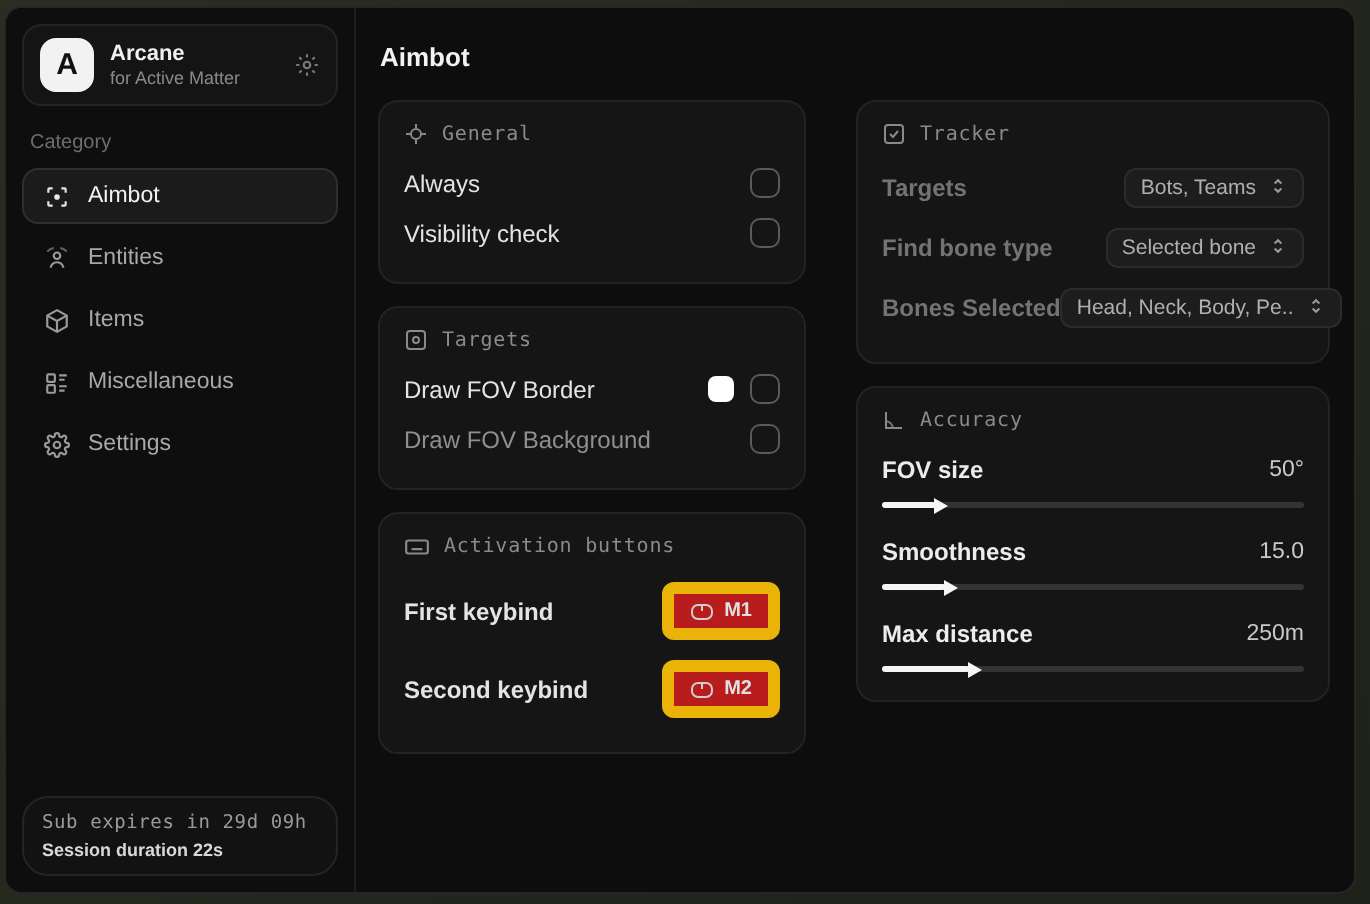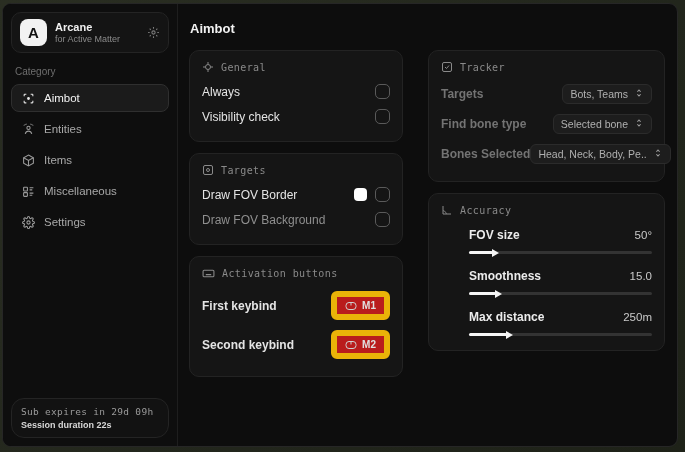--- a/index.html
+++ b/index.html
@@ -43,21 +43,21 @@
   .checkbox { width:15px; height:15px; border:1.6px solid #5a5a5a; border-radius:5px; background:transparent; cursor:pointer; }
   .swatch { width:13px; height:13px; border-radius:4px; margin-right:8px; cursor:pointer; }
   .right-group { display:flex; align-items:center; }
   .keypill { display:flex; align-items:center; gap:5px; background:#b91c1c; border:6px solid #eab308; border-radius:6px; padding:3px 8px; color:#e0e0e0; font-size:10px; font-weight:bold; cursor:pointer; }
   .keypill svg { stroke:#cfcfcf; }
   .dd { display:flex; gap:6px; background:#1d1d1d; border:1px solid #2b2b2b; border-radius:6px; padding:3px 7px; color:#b0b0b0; font-size:10.5px; cursor:pointer; max-width:158px; }
   .dd .dd-text { white-space:nowrap; overflow:hidden; text-overflow:ellipsis; }
   .dd svg { stroke:#9a9a9a; flex:none; }
   .tr-label { color:#737373; font-size:12px; font-weight:bold; white-space:nowrap; }
   
-  .slider-row { padding:6px 0 9px;margin-left:28px; }
+  .slider-row { padding:6px 0 9px; }
   .slider-top { display:flex; align-items:center; justify-content:space-between; }
   .slider-label { color:#ececec; font-size:12px; font-weight:bold; }
   .slider-value { color:#c9c9c9; font-size:11.5px; }
   .track { position:relative; height:3px; background:#333333; border-radius:2px; margin-top:9px; }
   .fill { position:absolute; left:0; top:0; height:3px; background:#f5f5f5; border-radius:2px; }
   .thumb { position:absolute; top:50%; right:-6px; transform:translateY(-50%); width:0; height:0; border-top:4.5px solid transparent; border-bottom:4.5px solid transparent; border-left:7px solid #f5f5f5; }
 </style>
 </head>
 <body>
 

